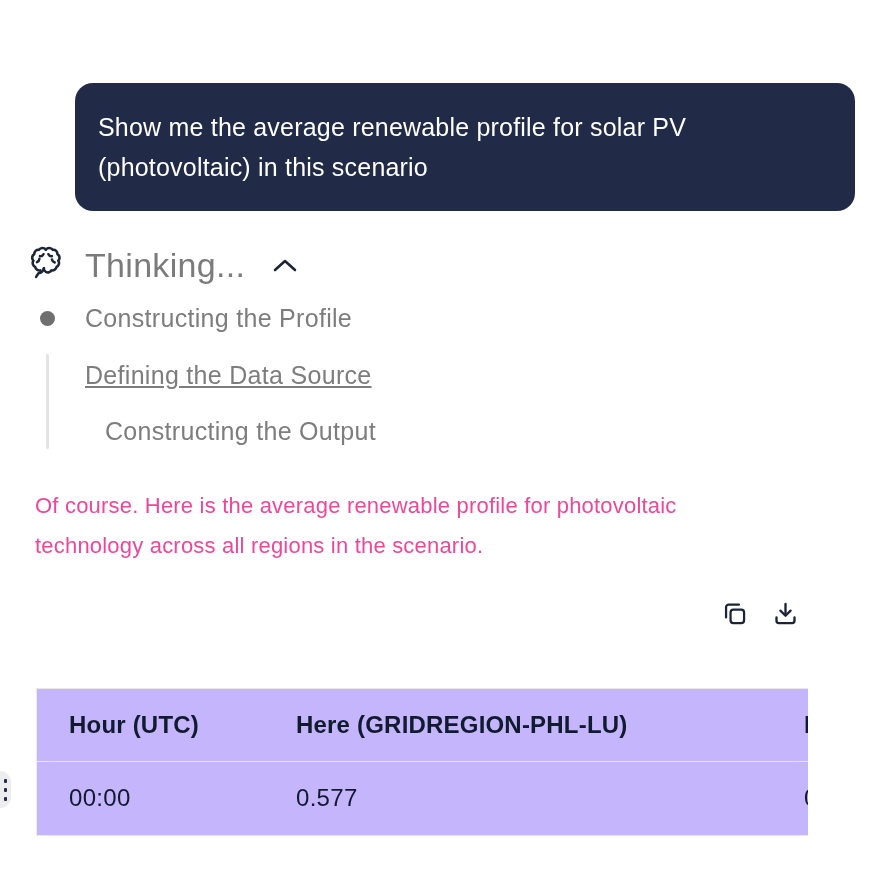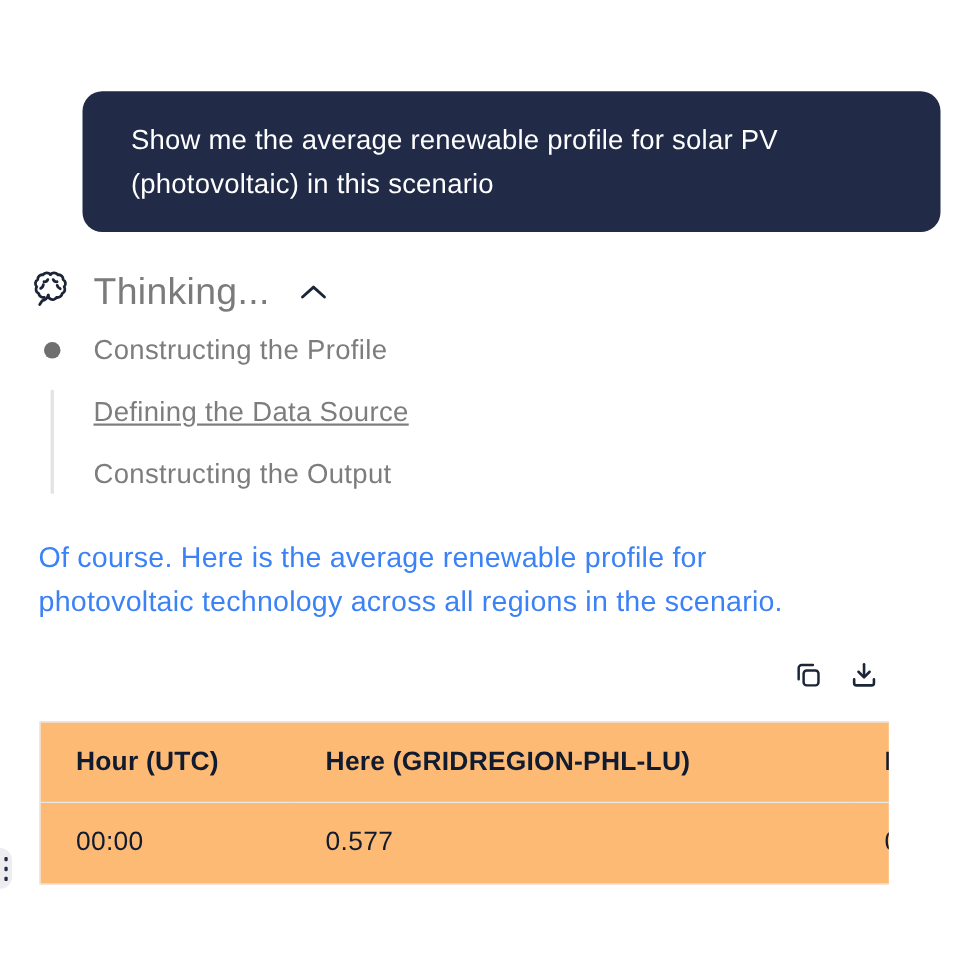--- a/index.html
+++ b/index.html
@@ -6,70 +6,70 @@
   html, body { margin: 0; padding: 0; background: #ffffff; }
   body { font-family: "Liberation Sans", "DejaVu Sans", sans-serif; }
   .canvas {
     position: relative; width: 876px; height: 876px;
     background: #ffffff; overflow: hidden;
   }
 
   
   .bubble {
     position: absolute; left: 75px; top: 83px; width: 780px; min-height: 128px;
-    background: #212b47; border-radius: 18px; padding: 24px 48px 24px 44px;
+    background: #212b47; border-radius: 18px; padding: 24px 48px 24px 23px;
   }
   .bubble p { margin: 0; color: #ffffff; font-size: 25px; line-height: 40px; font-weight: 400; letter-spacing: 0.2px; }
 
   
   .thinking-header {
     position: absolute; left: 28px; top: 242px; height: 46px;
     display: flex; align-items: center; background: none; border: none; padding: 0; cursor: pointer;
   }
   .brain-wrap { width: 36px; height: 42px; display: flex; align-items: center; justify-content: center; }
   .thinking-label { margin-left: 21px; font-size: 34px; color: #7b7b7b; letter-spacing: 0.3px; }
   .chev-wrap { margin-left: 27px; display: flex; align-items: center; }
 
   
   .step { position: absolute; left: 85px; font-size: 25px; color: #7d7d7d; letter-spacing: 0.3px; }
   .step-1 { top: 304px; }
   .step-2 { top: 361px; text-decoration: underline; }
-  .step-3 { top: 417px; }
+  .step-3 { top: 417px; margin-left: 20px; }
   .bullet-dot {
     position: absolute; left: 40px; top: 311px; width: 15px; height: 15px;
     border-radius: 50%; background: #6f6f6f;
   }
   .steps-rail {
     position: absolute; left: 46px; top: 354px; width: 3px; height: 95px;
     background: #e3e3e3; border-radius: 2px;
   }
 
   
   .answer {
     position: absolute; left: 35px; top: 486px; width: 748px; margin: 0;
-    font-size: 26px; line-height: 40px; color: #3b82f6; letter-spacing: 0.2px;
+    font-size: 22px; line-height: 40px; color: #ec4899; letter-spacing: 0.2px;
   }
 
   
   .icon-btn {
     position: absolute; width: 34px; height: 34px; padding: 0;
     background: none; border: none; cursor: pointer;
     display: flex; align-items: center; justify-content: center;
   }
   .copy-btn { left: 717px; top: 598px; }
   .download-btn { left: 768px; top: 598px; }
 
   
   .table-wrap {
-    position: absolute; left: 36px; top: 656px; width: 772px; height: 148px;
+    position: absolute; left: 36px; top: 688px; width: 772px; height: 148px;
     overflow: hidden;
     border-top: 1px solid #e7e7e7;
     border-left: 1px solid #ececec;
     border-bottom: 1px solid #e7e7e7;
-    background: #fdba74;
+    background: #c4b5fd;
   }
   table { border-collapse: collapse; table-layout: fixed; width: 1240px; }
   col.c1 { width: 227px; } col.c2 { width: 508px; } col.c3 { width: 505px; }
   th, td { text-align: left; padding: 0 0 0 32px; white-space: nowrap; overflow: visible; }
   th {
     height: 72px; font-size: 24px; font-weight: 700; color: #111b30;
     border-bottom: 1px solid #e7e7e7; letter-spacing: 0.2px;
   }
   td { height: 74px; font-size: 24px; font-weight: 400; color: #111b30; letter-spacing: 0.3px; }
 

